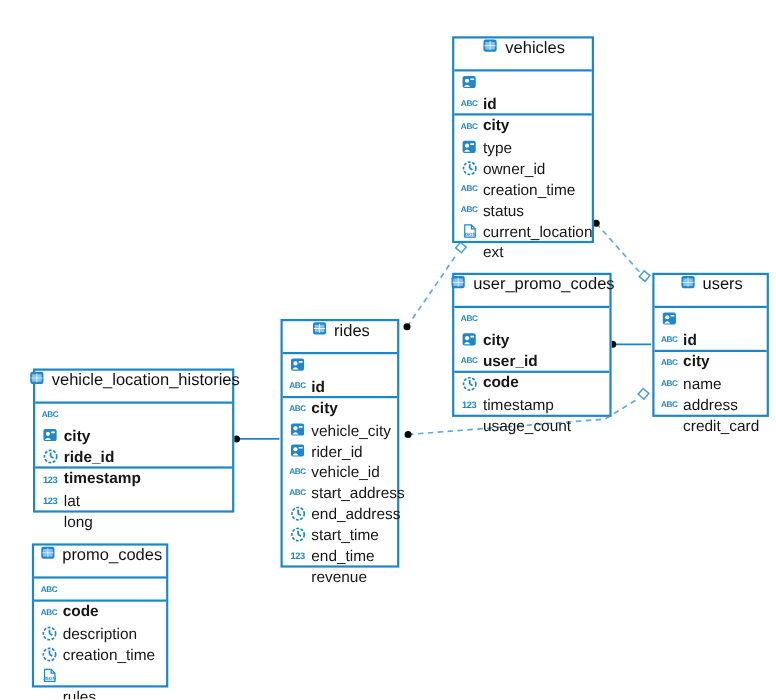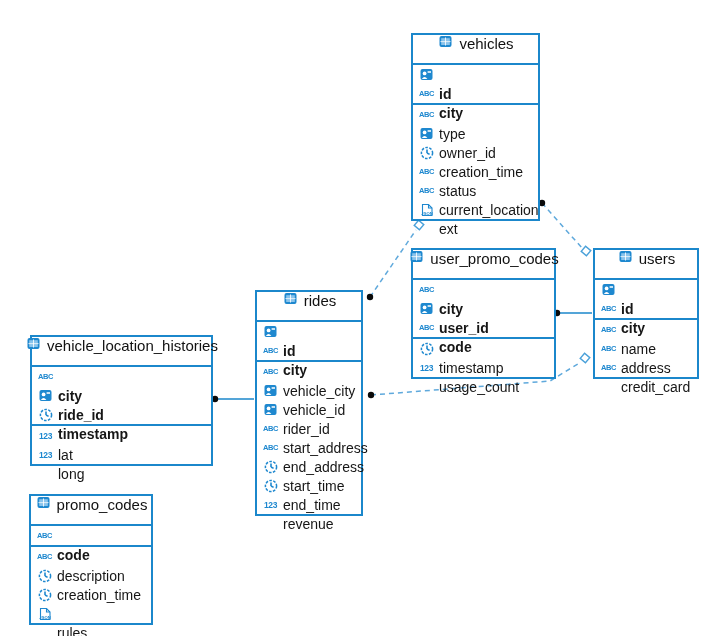--- a/index.html
+++ b/index.html
@@ -304,32 +304,32 @@
           </div>
           <div class="row">
             <span class="ic">
               <svg width="13" height="13" viewBox="0 0 13 13">
                 <rect x="0.5" y="1" width="12" height="11" rx="2" fill="#1e88cf"></rect>
                 <circle cx="4.6" cy="5.4" r="1.9" fill="#fff"></circle>
                 <path d="M1.8 11 Q4.6 6.9 7.4 11 Z" fill="#fff"></path>
                 <line x1="7.6" y1="4" x2="11" y2="4" stroke="#fff" stroke-width="1.5"></line>
               </svg>
             </span>
+            <span class="lbl">rider_id</span>
+          </div>
+          <div class="row">
+            <span class="ic">
+              <svg width="13" height="13" viewBox="0 0 13 13">
+                <rect x="0.5" y="1" width="12" height="11" rx="2" fill="#1e88cf"></rect>
+                <circle cx="4.6" cy="5.4" r="1.9" fill="#fff"></circle>
+                <path d="M1.8 11 Q4.6 6.9 7.4 11 Z" fill="#fff"></path>
+                <line x1="7.6" y1="4" x2="11" y2="4" stroke="#fff" stroke-width="1.5"></line>
+              </svg>
+            </span>
             <span class="lbl">vehicle_id</span>
-          </div>
-          <div class="row">
-            <span class="ic">
-              <svg width="13" height="13" viewBox="0 0 13 13">
-                <rect x="0.5" y="1" width="12" height="11" rx="2" fill="#1e88cf"></rect>
-                <circle cx="4.6" cy="5.4" r="1.9" fill="#fff"></circle>
-                <path d="M1.8 11 Q4.6 6.9 7.4 11 Z" fill="#fff"></path>
-                <line x1="7.6" y1="4" x2="11" y2="4" stroke="#fff" stroke-width="1.5"></line>
-              </svg>
-            </span>
-            <span class="lbl">rider_id</span>
           </div>
           <div class="row">
             <span class="ic">
               <span class="ic-txt">ABC</span>
             </span>
             <span class="lbl">start_address</span>
           </div>
           <div class="row">
             <span class="ic">
               <span class="ic-txt">ABC</span>

